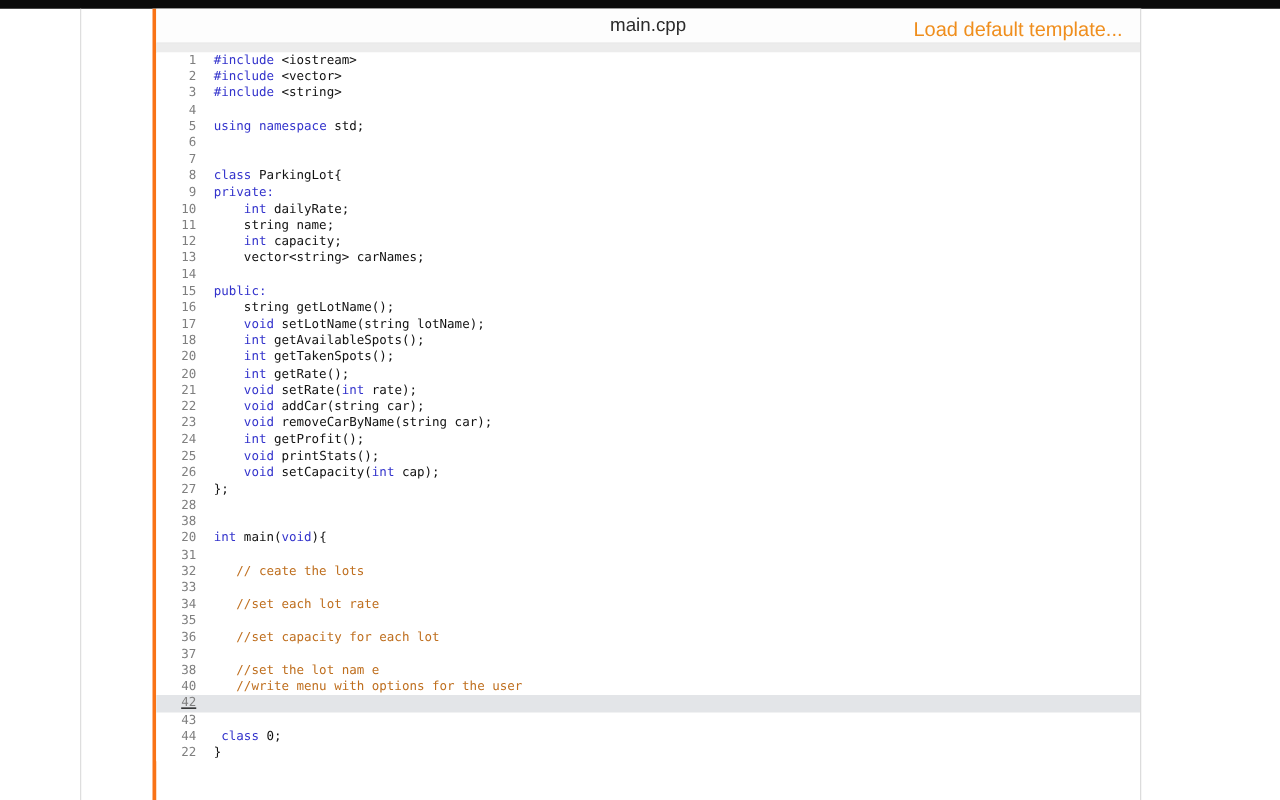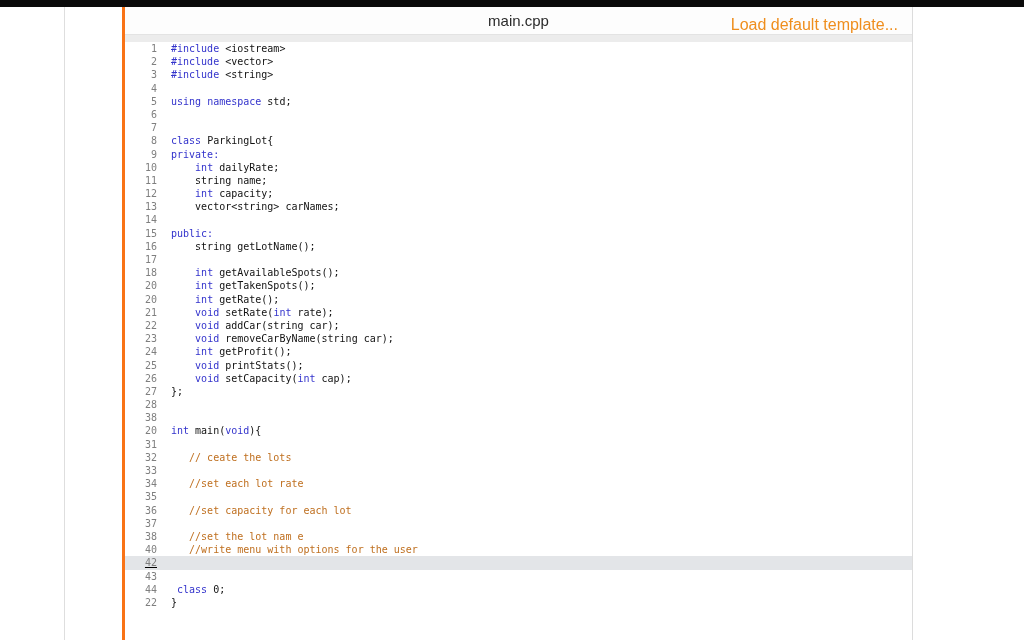--- a/index.html
+++ b/index.html
@@ -157,20 +157,21 @@
         <div class="code-row">
           <span class="gutter">15</span>
           <span class="code-text"><span class="k">public:</span></span>
         </div>
         <div class="code-row">
           <span class="gutter">16</span>
           <span class="code-text"><span class="p">    string getLotName();</span></span>
         </div>
         <div class="code-row">
           <span class="gutter">17</span>
+          <span class="code-text"><span class="p">    </span><span class="k">void</span><span class="p"> setLotName(string lotName);</span></span>
         </div>
         <div class="code-row">
           <span class="gutter">18</span>
           <span class="code-text"><span class="p">    </span><span class="k">int</span><span class="p"> getAvailableSpots();</span></span>
         </div>
         <div class="code-row">
           <span class="gutter">20</span>
           <span class="code-text"><span class="p">    </span><span class="k">int</span><span class="p"> getTakenSpots();</span></span>
         </div>
         <div class="code-row">

